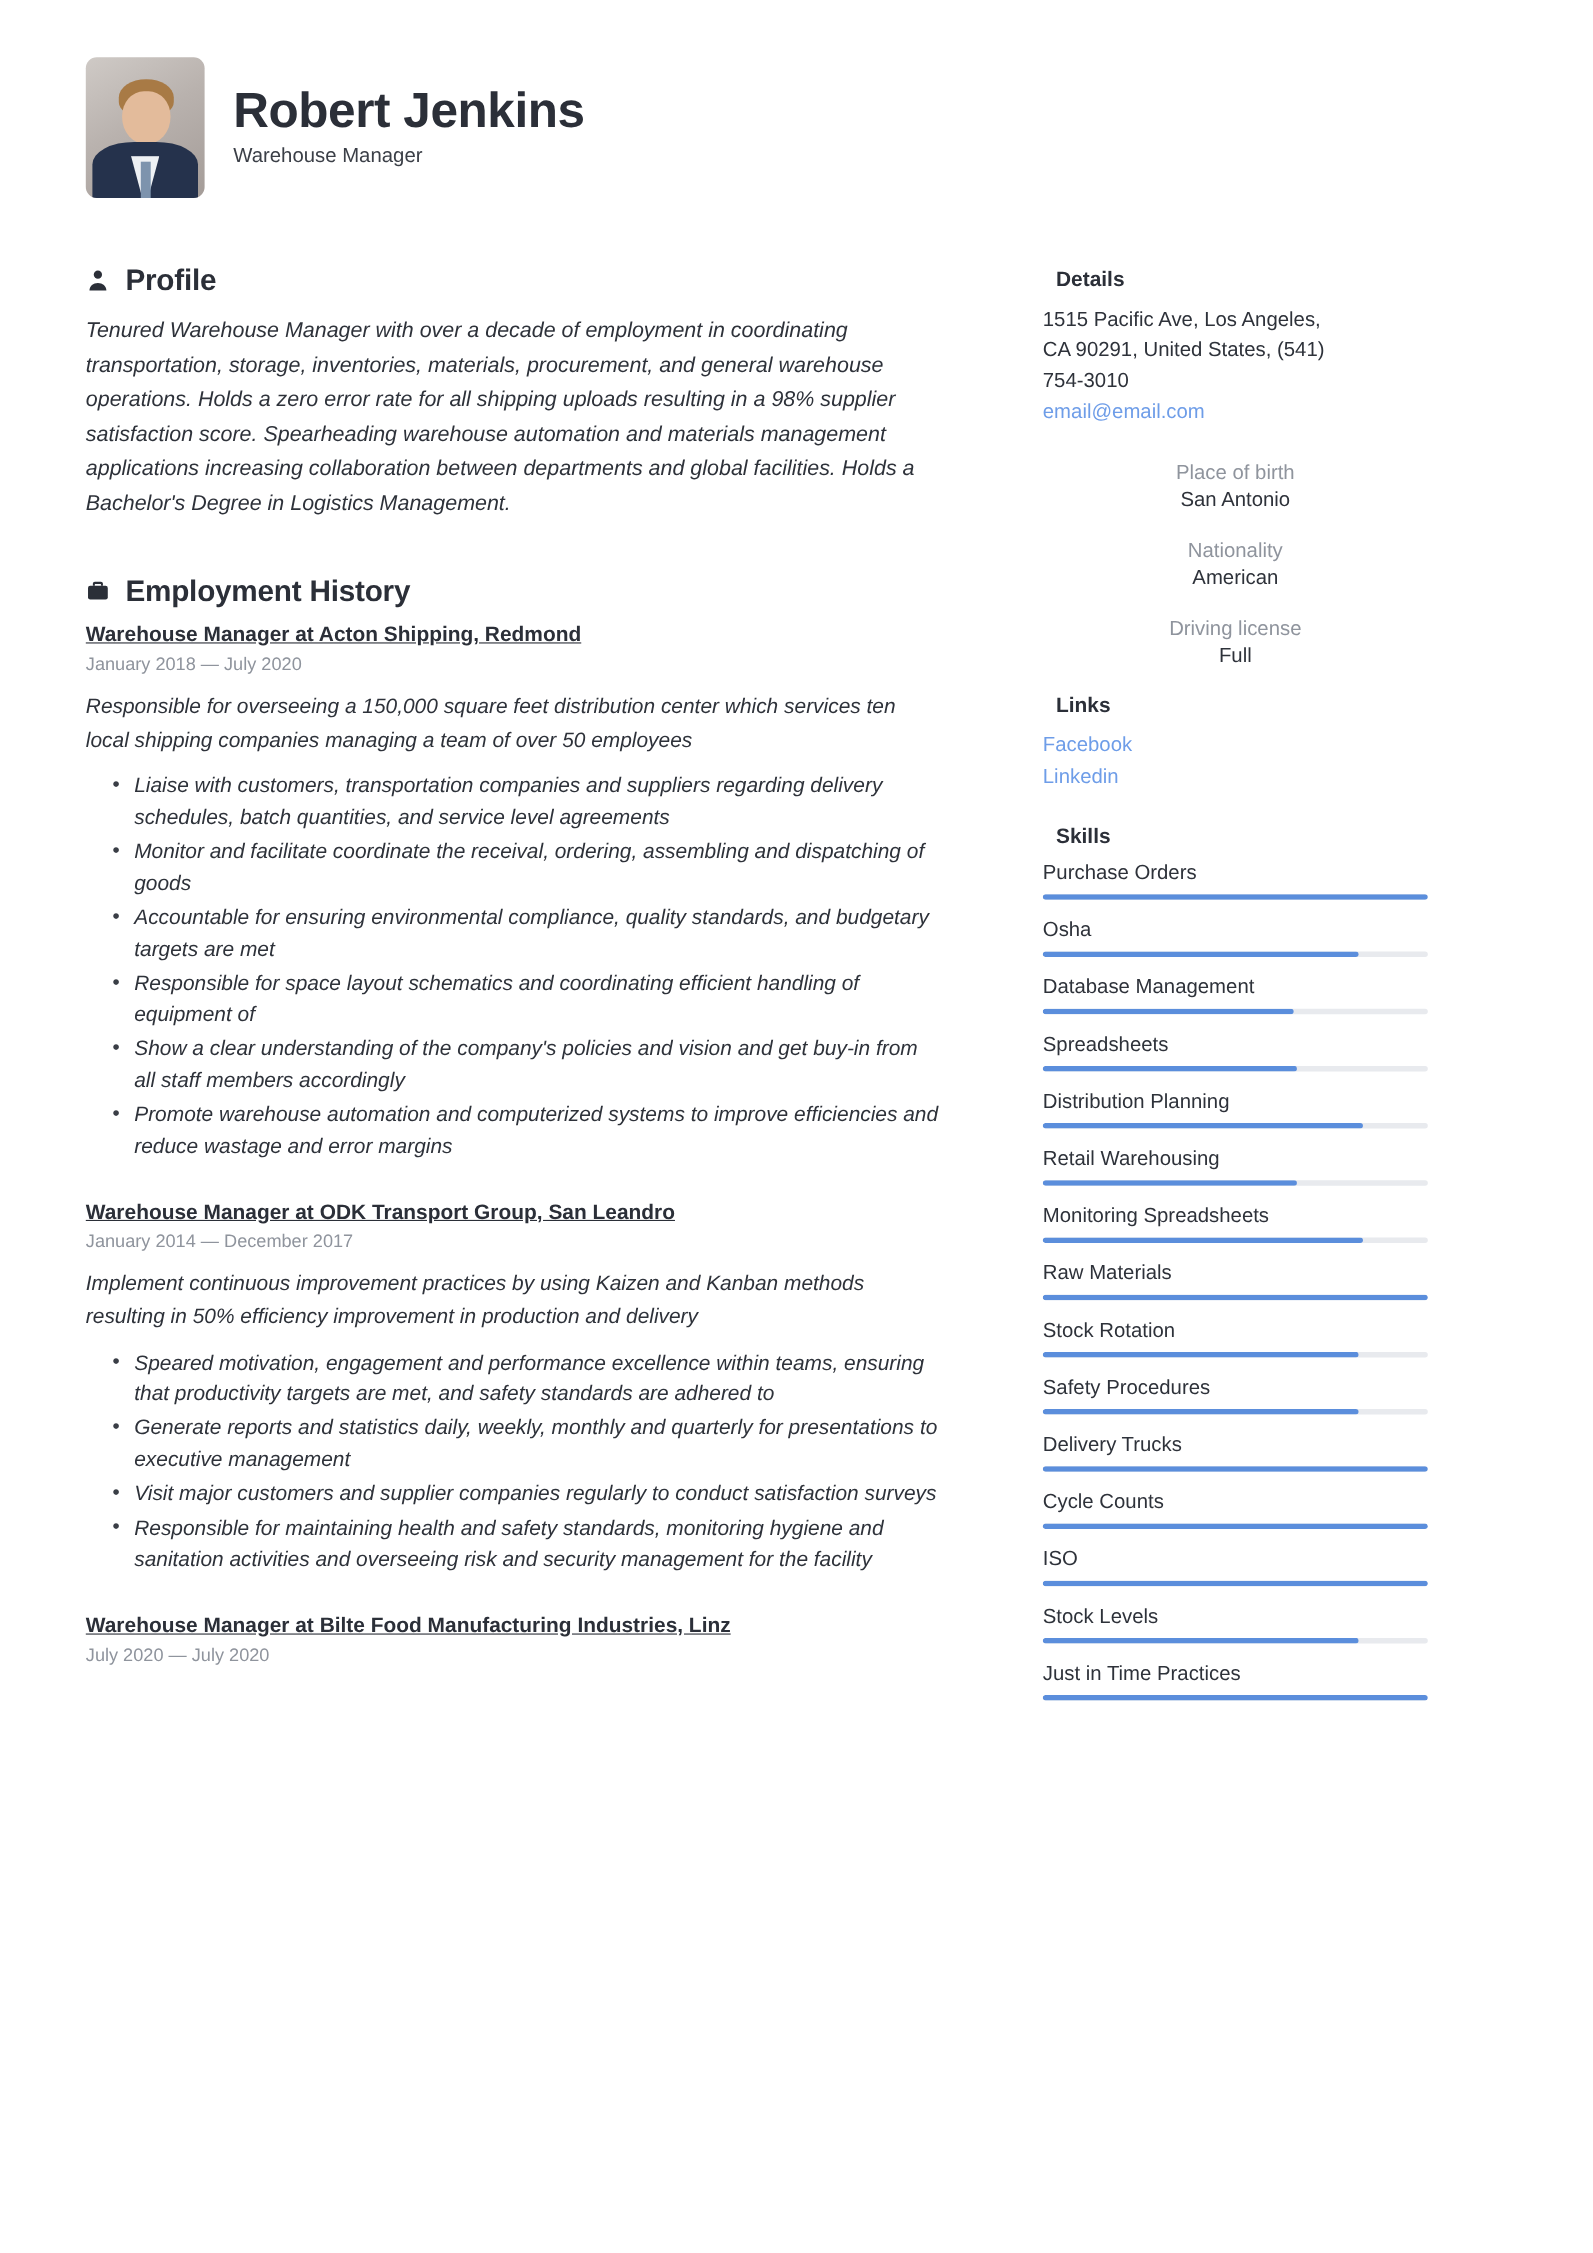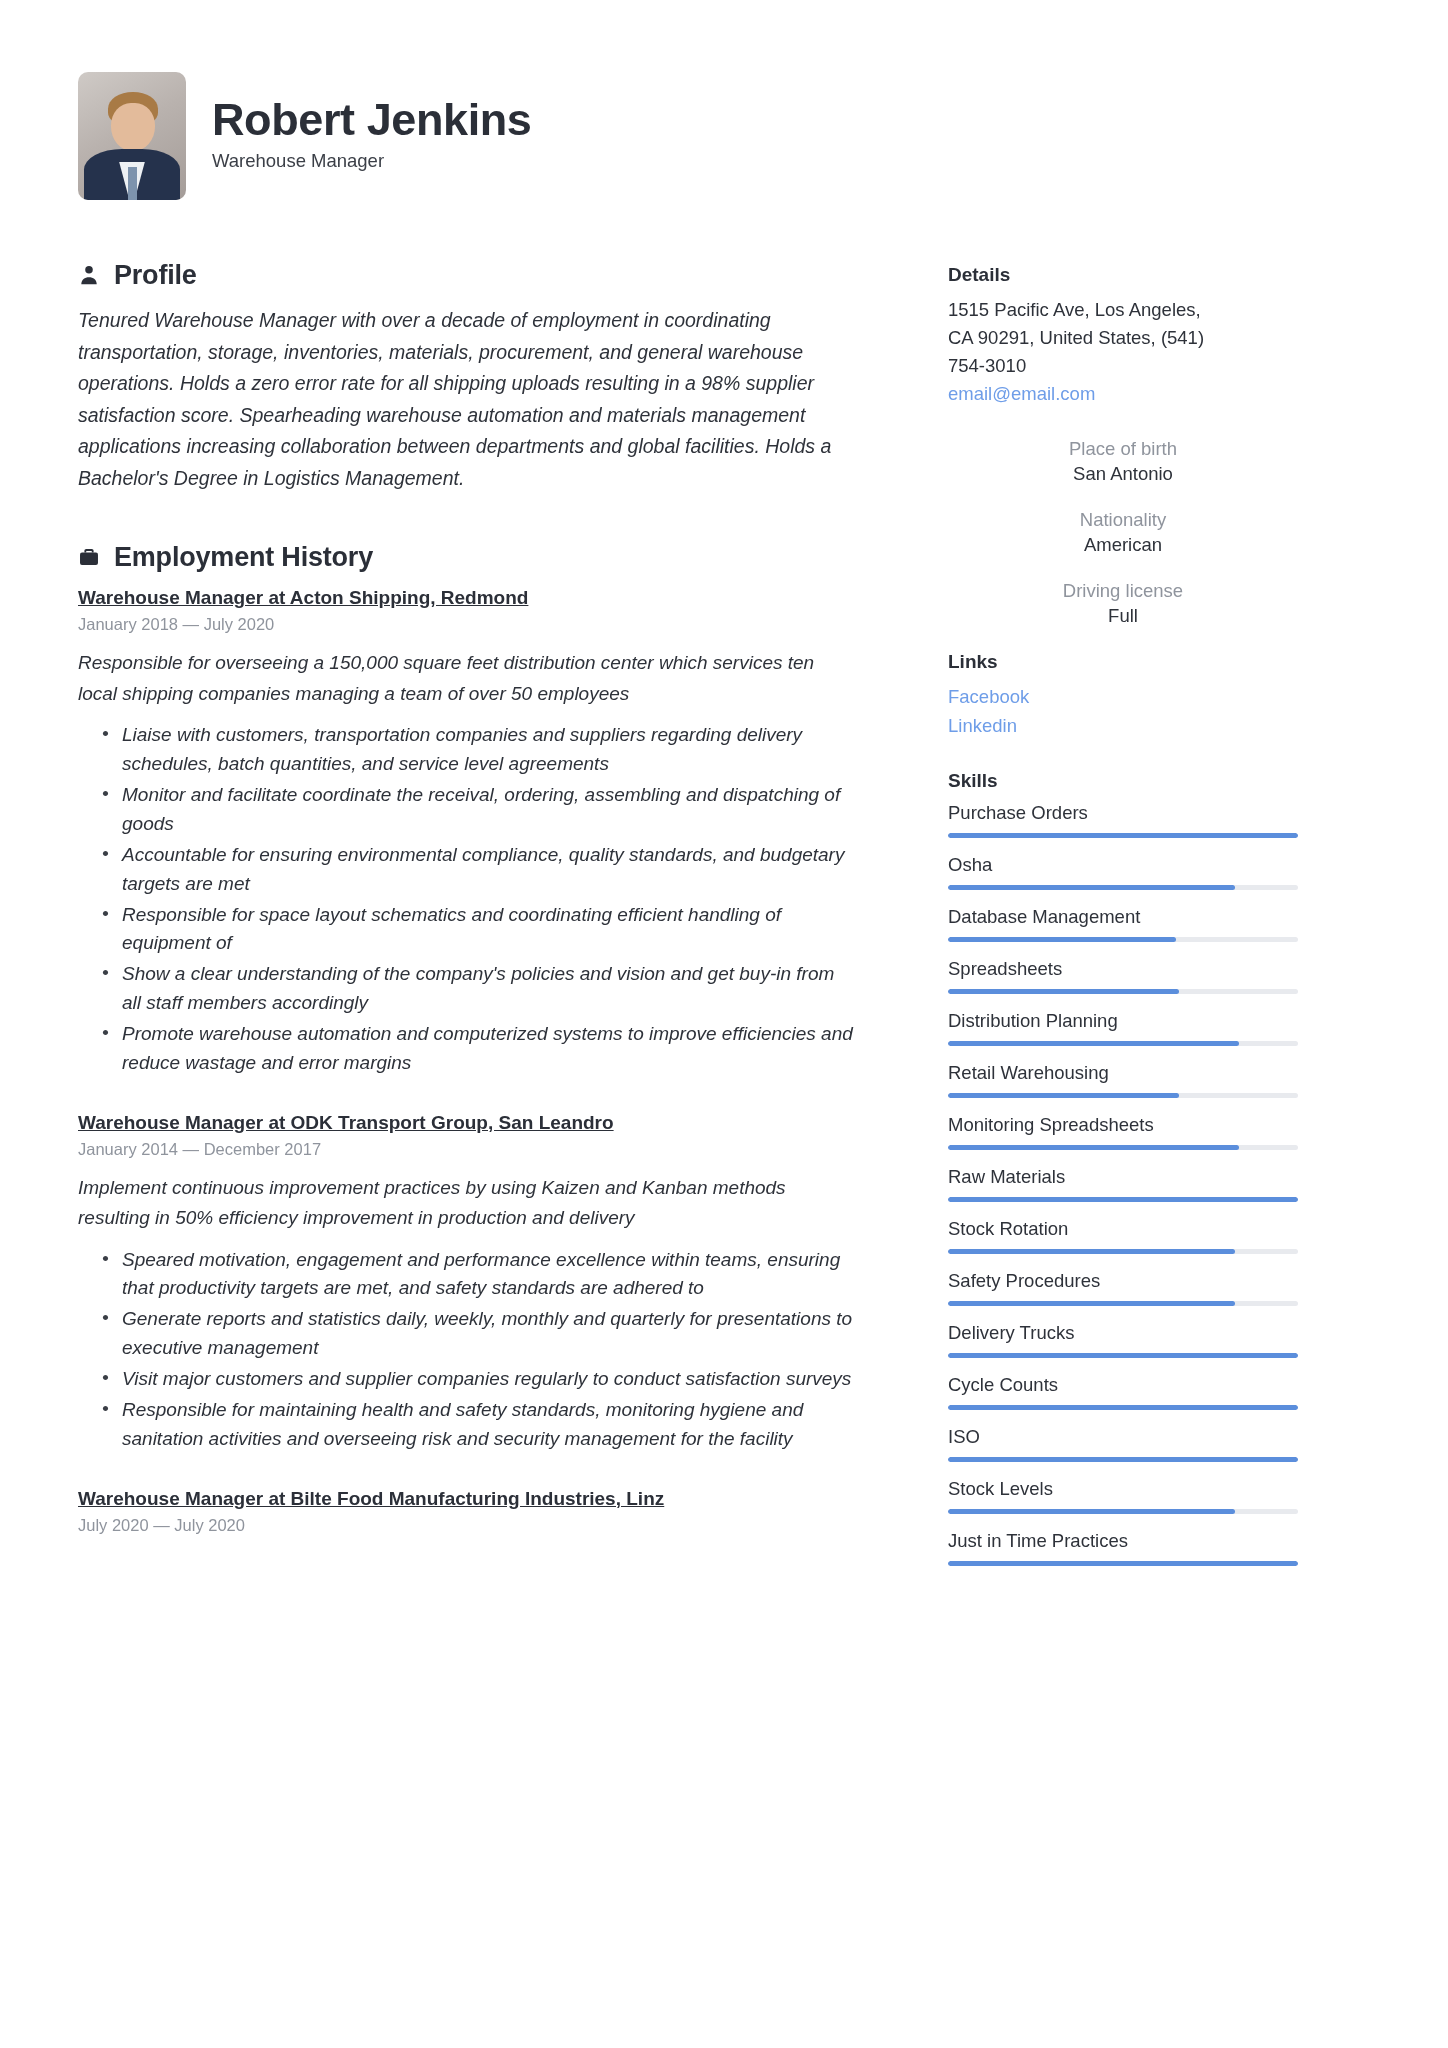--- a/index.html
+++ b/index.html
@@ -6,21 +6,21 @@
   html, body {
     width: 1448px;
     background: #ffffff;
     font-family: "Liberation Sans", sans-serif;
   }
   .page {
     position: relative;
     width: 1448px;
     min-height: 2048px;
     background: #fff;
-    padding: 72px 78px 40px 78px;
+    padding: 52px 78px 40px 78px;
   }
 
   
   .header { display: flex; align-items: center; gap: 26px; margin-bottom: 60px; }
   .avatar {
     width: 108px; height: 128px;
     border-radius: 10px;
     overflow: hidden;
     flex: 0 0 auto;
     background: linear-gradient(150deg,#cfcac6 0%, #b9b2ae 45%, #a49c98 100%);
@@ -94,20 +94,21 @@
   ul.job-bullets li::before {
     content: "•"; position: absolute; left: 24px; top: -1px;
     color: #3a3e46; font-size: 19px;
   }
   .job.last .job-dates { margin-bottom: 0; }
 
   
   .side-head {
     font-size: 19px; font-weight: bold; color: #2b2f38;
     margin-bottom: 10px;
+    margin-left: 12px;
   }
   .side-block { margin-bottom: 30px; }
   .side-text { font-size: 18.5px; line-height: 1.52; color: #2e323a; }
   .side-link { font-size: 18.5px; line-height: 1.52; color: #6e9de8; text-decoration: none; display: block; }
   .field { margin-bottom: 24px; text-align: center; }
   .field-label { font-size: 18.5px; color: #8f949d; margin-bottom: 3px; }
   .field-value { font-size: 18.5px; color: #2e323a; }
 
   .skill { margin-bottom: 4px; }
   .skill-name { font-size: 18.5px; color: #2e323a; margin-bottom: 9px; }

